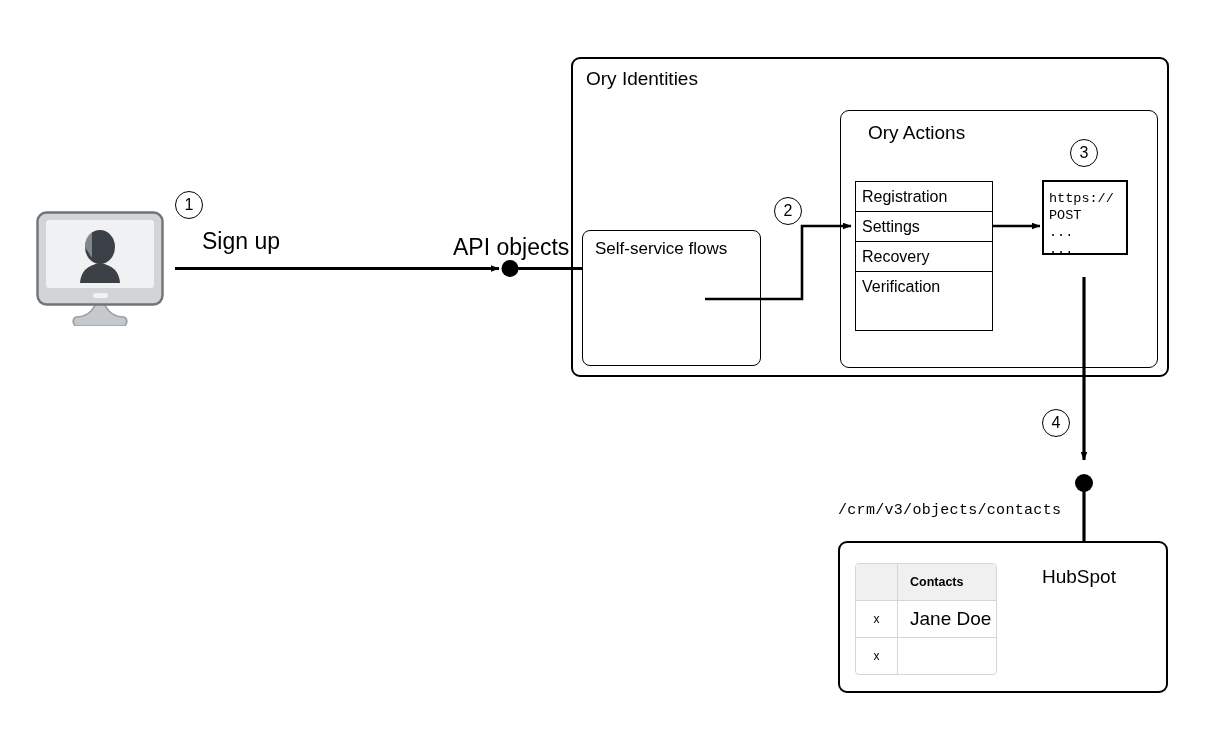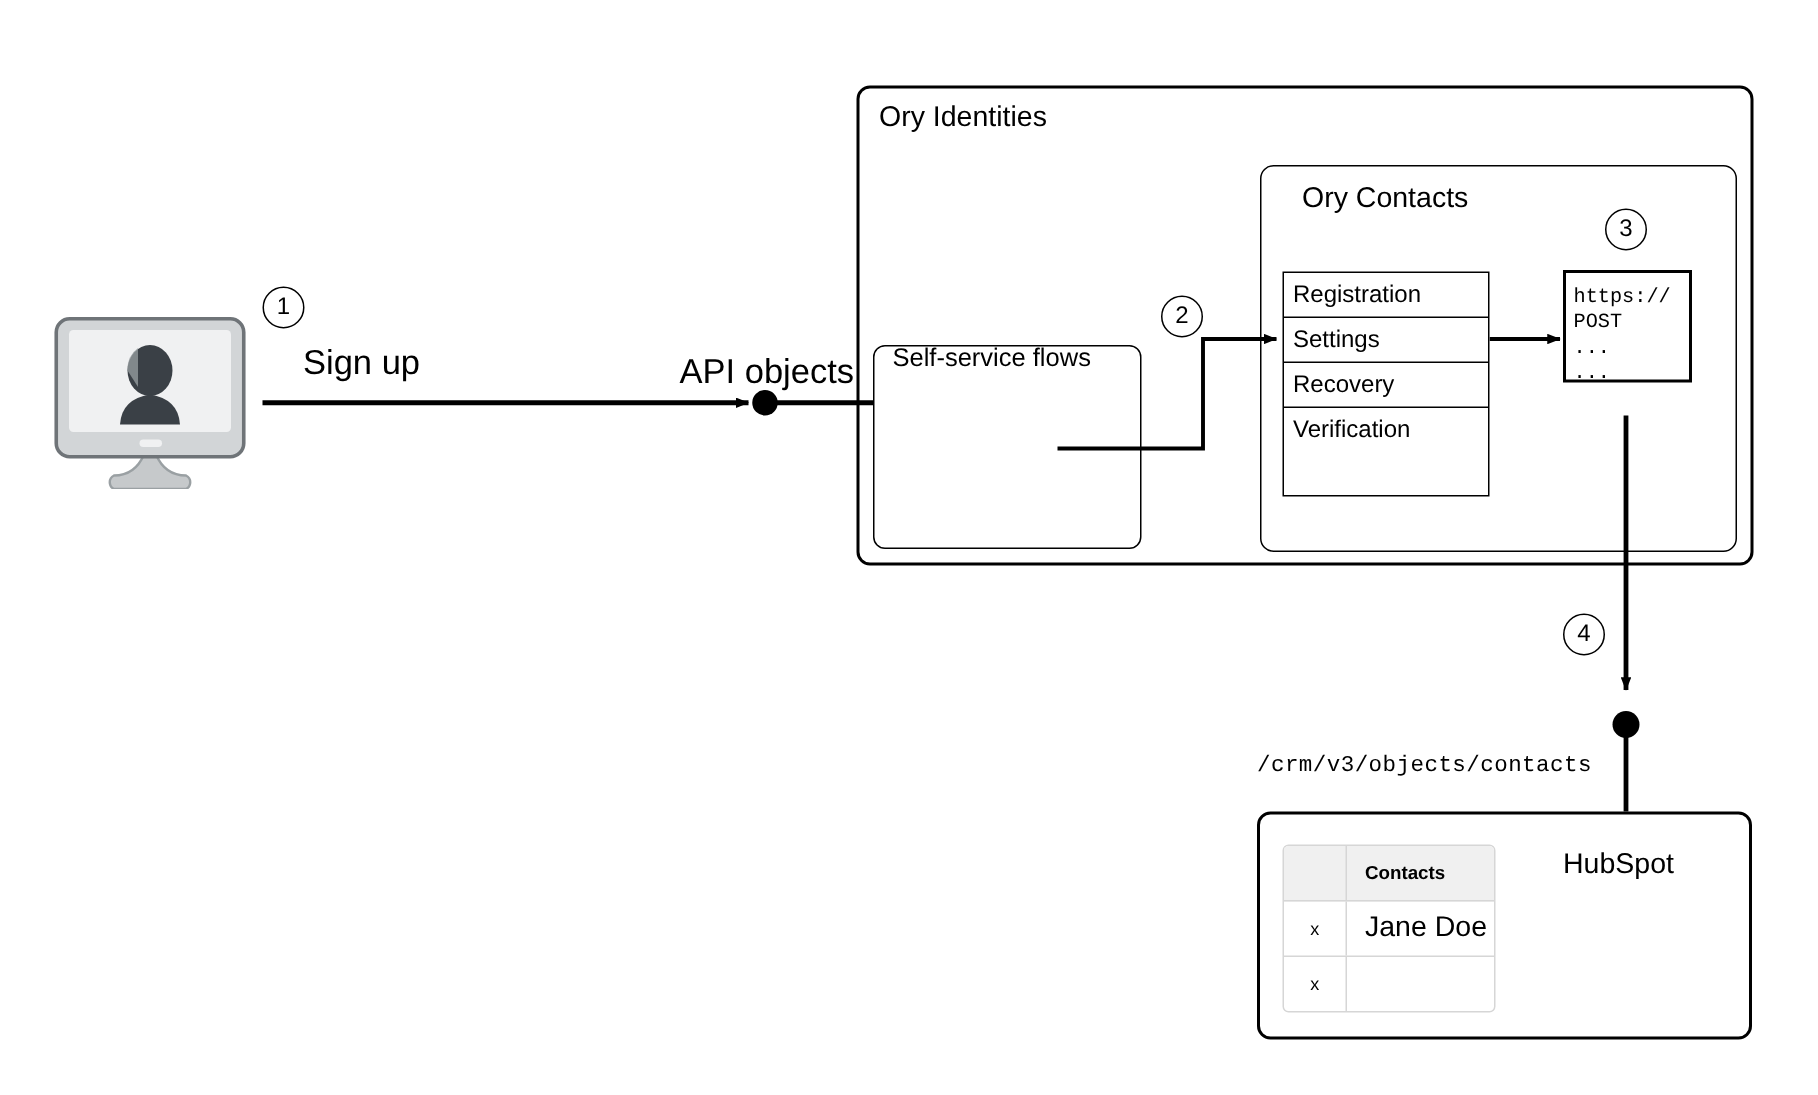--- a/index.html
+++ b/index.html
@@ -89,26 +89,26 @@
 
   <div class="seq" style="left:175px;top:191px;">1</div>
   <div class="edge-label" style="left:202px;top:228px;">Sign up</div>
 
   <div class="edge-label" style="left:453px;top:234px;">API objects</div>
 
   <div class="box" style="left:571px;top:57px;width:598px;height:320px;"></div>
   <div class="box-label" style="left:586px;top:68px;">Ory Identities</div>
 
   <div class="box" style="left:582px;top:230px;width:179px;height:136px;border-width:1.8px;border-radius:8px;"></div>
-  <div class="box-label" style="left:595px;top:229px;font-size:17px;">Self-service flows</div>
+  <div class="box-label" style="left:595px;top:239px;font-size:17px;">Self-service flows</div>
 
   <div class="seq" style="left:774px;top:197px;">2</div>
 
   <div class="box" style="left:840px;top:110px;width:318px;height:258px;border-width:1.8px;"></div>
-  <div class="box-label" style="left:868px;top:122px;">Ory Contacts</div>
+  <div class="box-label" style="left:868px;top:122px;">Ory Actions</div>
 
   <div id="flow-list">
     <div class="frow">
       <span>Registration</span>
     </div>
     <div class="frow">
       <span>Settings</span>
     </div>
     <div class="frow">
       <span>Recovery</span>

